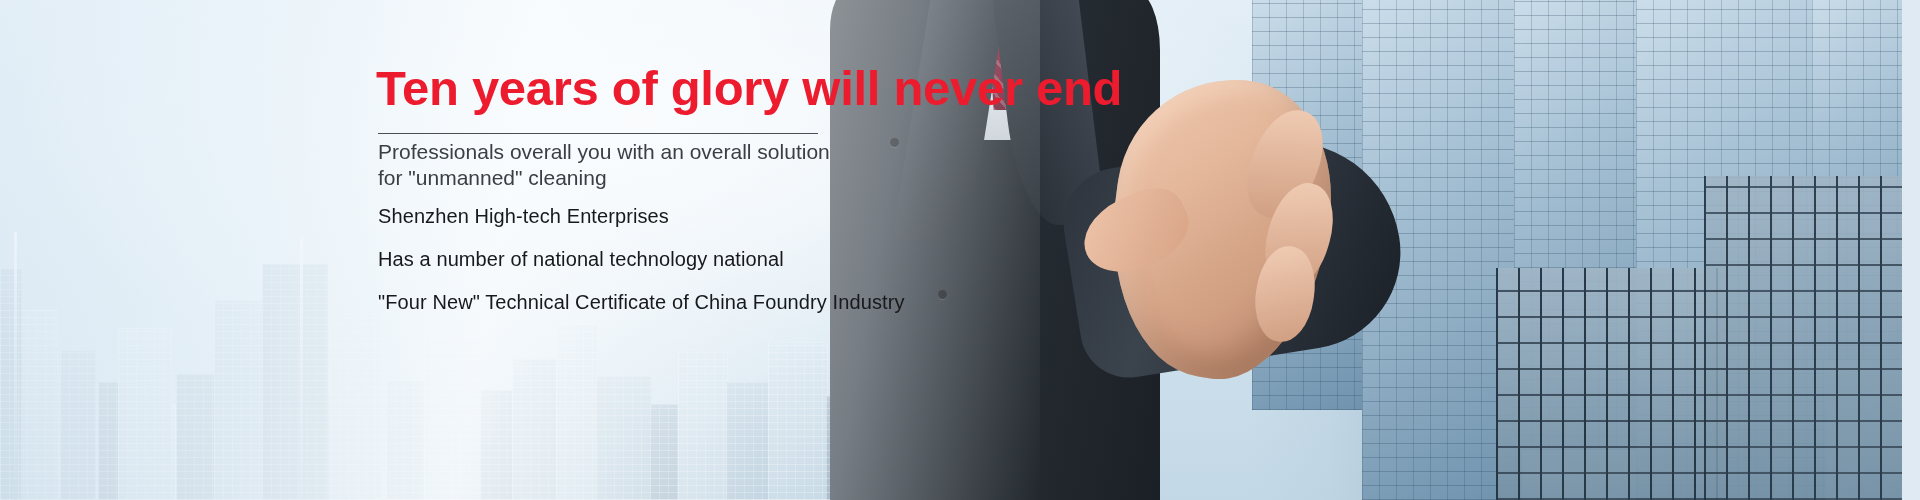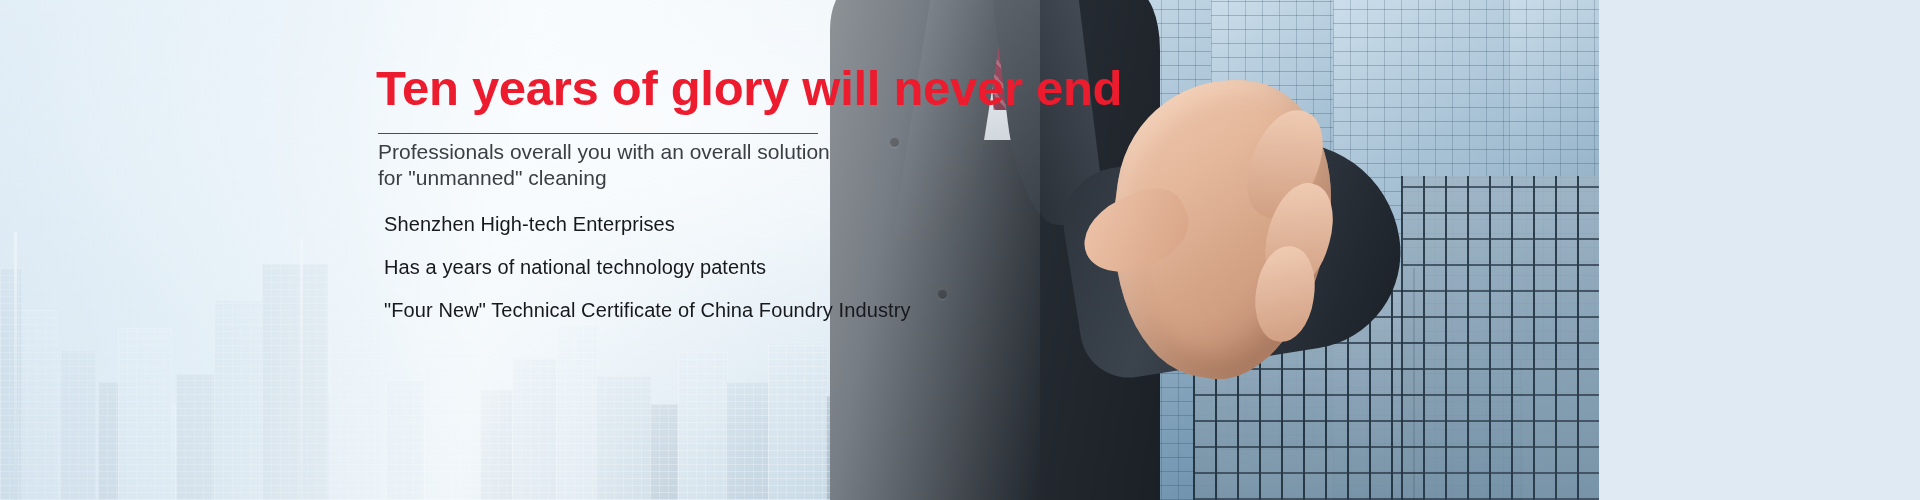--- a/index.html
+++ b/index.html
@@ -4,21 +4,21 @@
 <style>
   * { margin:0; padding:0; box-sizing:border-box; }
   html,body { width:1920px; height:500px; overflow:hidden; }
   body {
     font-family:"Liberation Sans", sans-serif;
     background:#dfeaf2;
   }
 
   #banner {
     position:relative;
-    width:1599px; height:500px;
+    width:1902px; height:500px;
     overflow:hidden;
     background:linear-gradient(180deg,#e9f2f8 0%, #dce9f3 45%, #cfe0ec 100%);
     padding-left:36px;
   }
 
   
   .sky {
     position:absolute; left:0; top:0; width:1920px; height:500px;
     background:
       radial-gradient(ellipse 900px 420px at 640px 120px, rgba(255,255,255,.95) 0%, rgba(255,255,255,0) 70%),
@@ -153,21 +153,21 @@
     line-height:1.1;
   }
   .rule{
     position:absolute; left:2px; top:133px; width:440px; height:1px;
     background:#4b4f54;
   }
   .sub{
     position:absolute; left:2px; top:139px;
     font-size:21px; color:#3a3f44; line-height:1.22; white-space:nowrap;
   }
-  .features{ position:absolute; left:8px; top:206px;margin-top:8px; }
+  .features{ position:absolute; left:2px; top:206px; }
   .feat{
     font-size:20px; color:#17191c; line-height:1.0; white-space:nowrap;
     margin-bottom:23px; letter-spacing:.1px;
   }
 </style>
 </head>
 <body>
 
 <div id="banner">
 
@@ -247,18 +247,18 @@
 
     <div class="rule"></div>
 
     <div class="sub">
       <div>Professionals overall you with an overall solution</div>
       <div>for "unmanned" cleaning</div>
     </div>
 
     <div class="features">
       <div class="feat">Shenzhen High-tech Enterprises</div>
-      <div class="feat">Has a years of national technology patents</div>
+      <div class="feat">Has a number of national technology national</div>
       <div class="feat">"Four New" Technical Certificate of China Foundry Industry</div>
     </div>
 
   </div>
 </div>
 
 </body></html>

